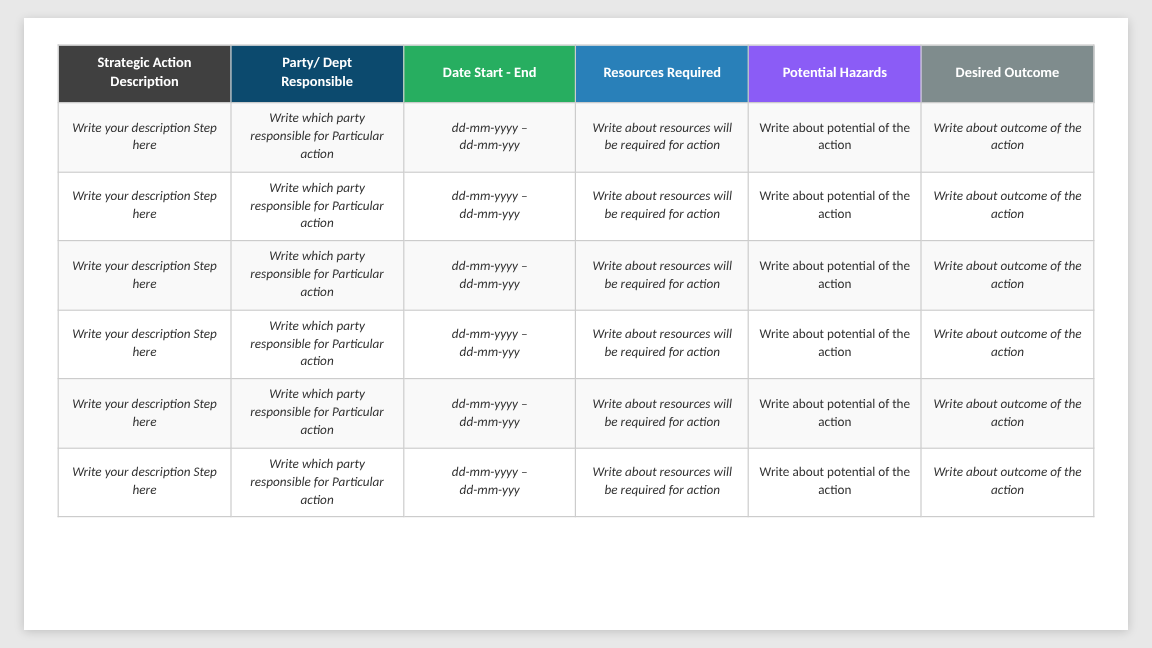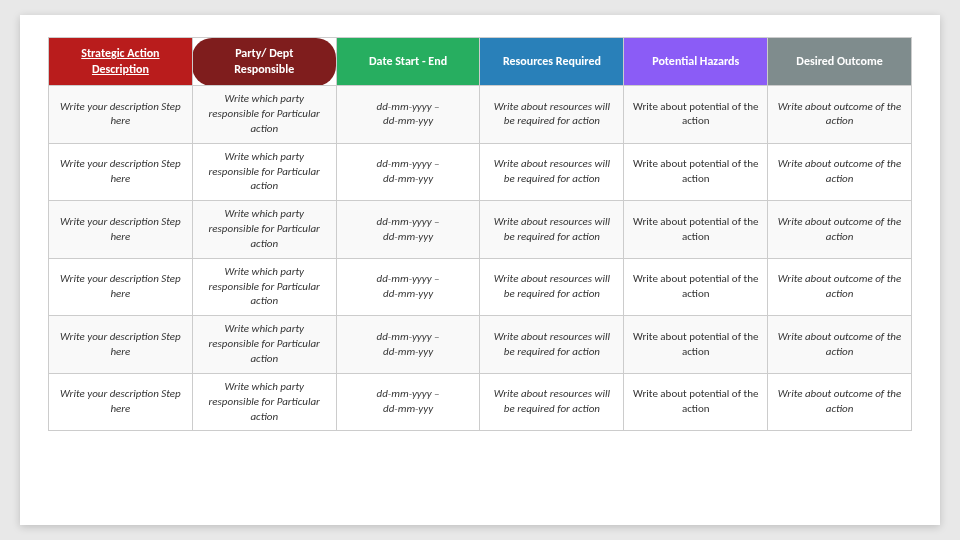--- a/index.html
+++ b/index.html
@@ -38,22 +38,22 @@
     }
     thead tr th {
       padding: 8px 7px;
       text-align: center;
       font-weight: 700;
       font-size: 12px;
       color: #fff;
       line-height: 1.3;
       border: 1px solid #ccc;
     }
-    .th-strategic { background: #b91c1c; text-decoration: underline; }
-    .th-party     { background: #7f1d1d; border-radius: 20px; }
+    .th-strategic { background: #404040; }
+    .th-party     { background: #0c4a6e; }
     .th-date      { background: #27ae60; }
     .th-resources { background: #2980b9; }
     .th-hazards   { background: #8b5cf6; }
     .th-outcome   { background: #7f8c8d; }
 
     tbody tr td {
       padding: 6px 7px;
       text-align: center;
       font-size: 11px;
       color: #333;

